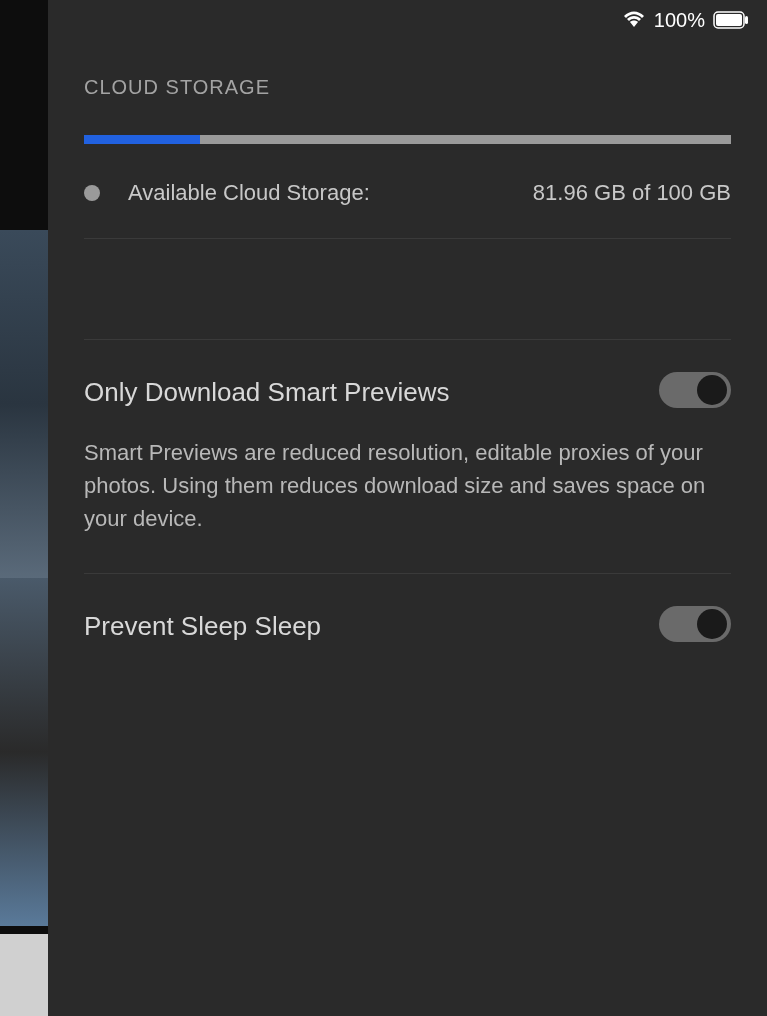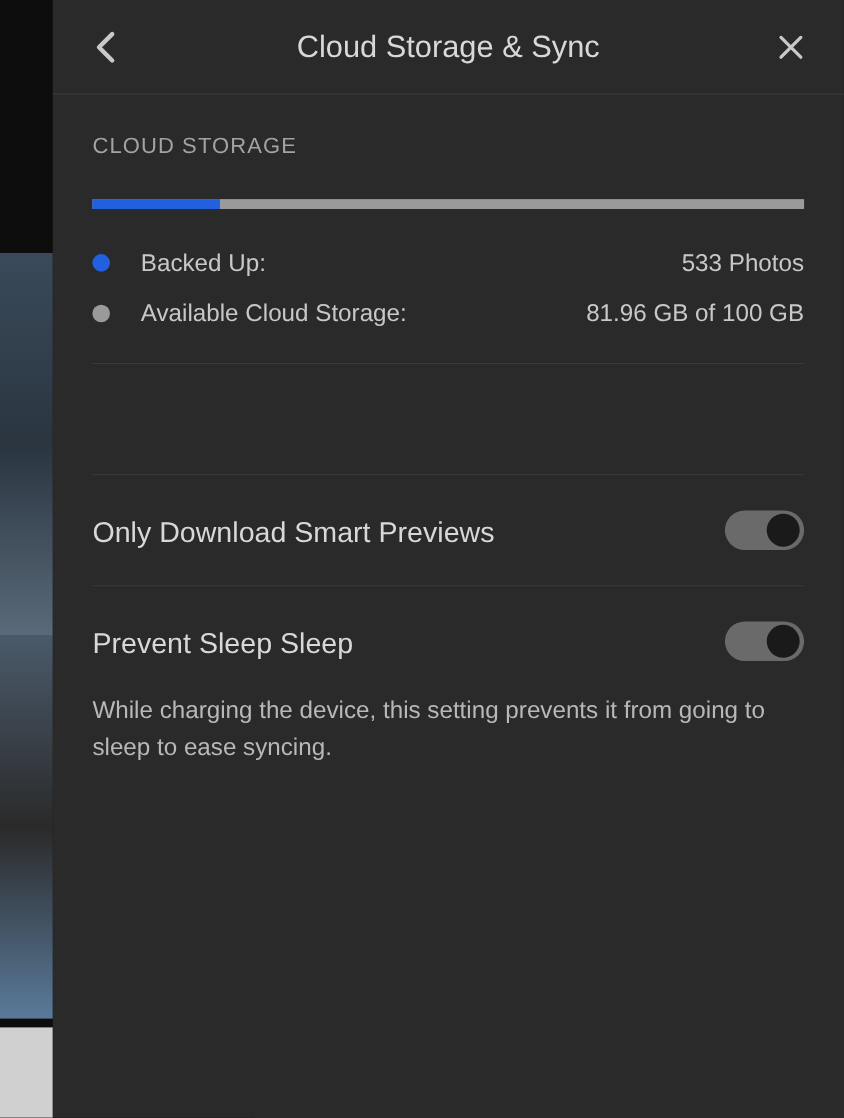--- a/index.html
+++ b/index.html
@@ -156,71 +156,67 @@
 <body>
 
 <div class="left-strip">
   <div class="thumb"></div>
   <div class="thumb2"></div>
   <div class="thumb3"></div>
 </div>
 
 <div class="main-panel">
 
-
-  <div class="header">
-    <div class="back-btn">
-      <svg width="18" height="30" viewBox="0 0 18 30" fill="none" stroke="#c8c8c8" stroke-width="4" stroke-linecap="round" stroke-linejoin="round">
-          <polyline points="15,3 3,15 15,27"></polyline>
+  <div class="status-bar">
+    <span class="wifi-icon">
+      <svg viewBox="0 0 24 18" fill="#fff">
+          <path d="M12 18 L8 13 C10 11 14 11 16 13 Z M5 10 C9 6 15 6 19 10 L17 12 C14 9 10 9 7 12 Z M2 7 C8 1 16 1 22 7 L20 9 C15 4 9 4 4 9 Z"></path>
         </svg>
-    </div>
-    <div class="page-title">Cloud Storage &amp; Sync</div>
-    <div class="close-btn">
-      <svg width="24" height="24" viewBox="0 0 24 24" fill="none" stroke="#c8c8c8" stroke-width="3" stroke-linecap="round">
-          <line x1="3" y1="3" x2="21" y2="21"></line>
-          <line x1="21" y1="3" x2="3" y2="21"></line>
+    </span>
+    <span class="battery-pct">100%</span>
+    <span class="battery-icon">
+      <svg width="36" height="18" viewBox="0 0 36 18">
+          <rect x="1" y="1" width="30" height="16" rx="4" fill="none" stroke="#fff" stroke-width="1.5"></rect>
+          <rect x="3" y="3" width="26" height="12" rx="2" fill="#fff"></rect>
+          <rect x="32" y="5" width="3" height="8" rx="1.5" fill="#fff"></rect>
         </svg>
-    </div>
+    </span>
   </div>
+
 
   <div class="content">
 
     <div class="section-header">CLOUD STORAGE</div>
 
     <div class="progress-bar">
       <div class="progress-fill" style="width:18%"></div>
     </div>
 
-    <div class="legend-row">
-      <span class="dot dot-blue"></span>
-      <span class="legend-label">Backed Up:</span>
-      <span class="legend-value">533 Photos</span>
-    </div>
 
     <div class="legend-row">
       <span class="dot dot-gray"></span>
       <span class="legend-label">Available Cloud Storage:</span>
       <span class="legend-value">81.96 GB of 100 GB</span>
     </div>
 
     <div class="divider"></div>
     <div class="spacer"></div>
     <div class="divider" style="margin-bottom:32px;"></div>
 
     <div class="setting-row">
       <div class="setting-title">Only Download Smart Previews</div>
       <div class="toggle">
         <div class="toggle-knob"></div>
       </div>
     </div>
+    <div class="setting-desc">Smart Previews are reduced resolution, editable proxies of your photos. Using them reduces download size and saves space on your device.</div>
 
     <div class="divider" style="margin-bottom:32px;"></div>
 
     <div class="setting-row">
       <div class="setting-title">Prevent Sleep Sleep</div>
       <div class="toggle">
         <div class="toggle-knob"></div>
       </div>
     </div>
-    <div class="setting-desc">While charging the device, this setting prevents it from going to sleep to ease syncing.</div>
 
   </div>
 </div>
 
 </body></html>

